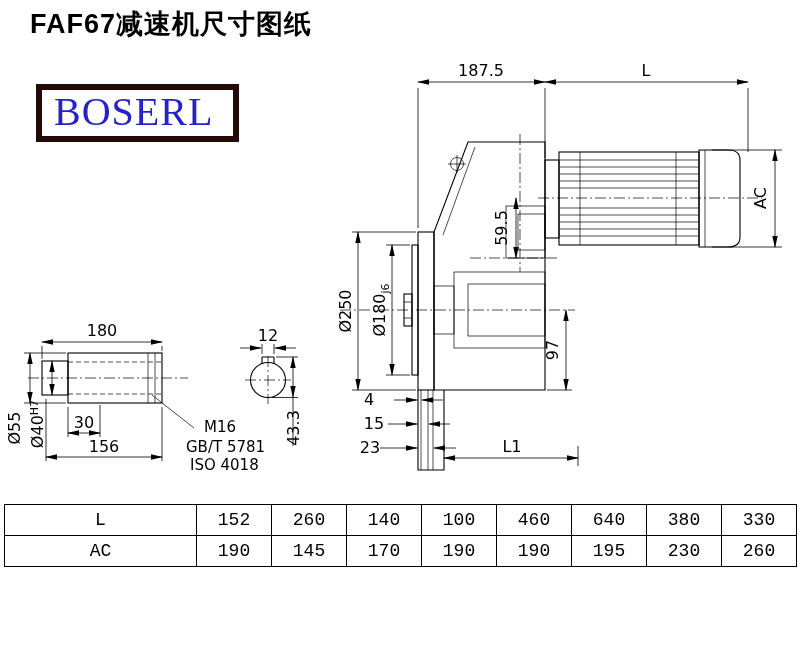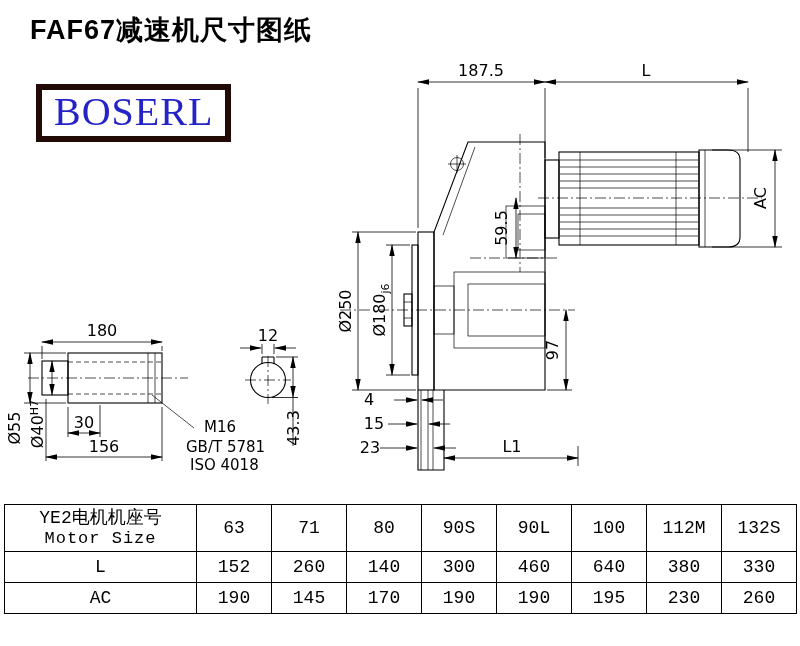--- a/index.html
+++ b/index.html
@@ -1,27 +1,27 @@
 <!DOCTYPE html>
 <html><head>
 <meta charset="utf-8">
 <style>
   html,body { margin:0; padding:0; }
   body {
     width:800px; height:646px; background:#ffffff; position:relative;
     font-family:"DejaVu Sans", sans-serif; overflow:hidden; color:#000;
   }
   .title {
-    position:absolute; top:12px; left:30px;
+    position:absolute; top:6px; left:30px;
     font-size:27px; font-weight:bold; letter-spacing:1px;
     font-family:"Liberation Sans", sans-serif;
   }
   .logo {
     position:absolute; top:84px; left:36px;
-    border:6px solid #220a07; background:#fff; padding:0 12px 2px 12px;
+    border:6px solid #220a07; background:#fff; padding:0 20px 2px 12px;
   }
   .logo-text {
     font-family:"Liberation Serif", serif;
     font-size:40px; color:#2323c8; letter-spacing:1px; line-height:1.1;
   }
   svg.drawing { position:absolute; top:0; left:0; }
   svg text { font-family:"DejaVu Sans", sans-serif; font-size:16px; fill:#000; stroke:none; }
   svg text.small { font-size:15px; }
   .ln   { fill:none; stroke:#000; stroke-width:1.1; }
   .thin { fill:none; stroke:#000; stroke-width:0.7; }
@@ -206,39 +206,25 @@
       <col style="width:75px">
       <col style="width:75px">
       <col style="width:75px">
     <col style="width:75px">
       <col style="width:75px">
       <col style="width:75px">
       <col style="width:75px">
   </colgroup>
   <tbody>
     <tr>
-      <td class="head-first">
-        <div>YE2电机机座号</div>
-        <div class="head-en">Motor Size</div>
-      </td>
-      <td>63</td>
-      <td>71</td>
-      <td>80</td>
-      <td>90S</td>
-      <td>90L</td>
-      <td>100</td>
-      <td>112M</td>
-      <td>132S</td>
-    </tr>
-    <tr>
       <td>L</td>
       <td>152</td>
       <td>260</td>
       <td>140</td>
-      <td>300</td>
+      <td>100</td>
       <td>460</td>
       <td>640</td>
       <td>380</td>
       <td>330</td>
     </tr>
     <tr>
       <td>AC</td>
       <td>190</td>
       <td>145</td>
       <td>170</td>

